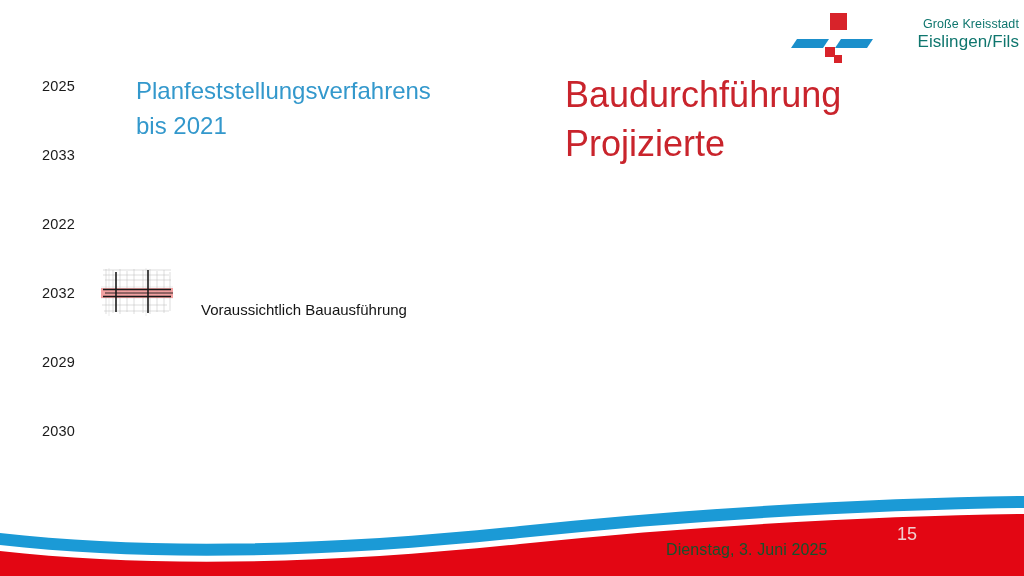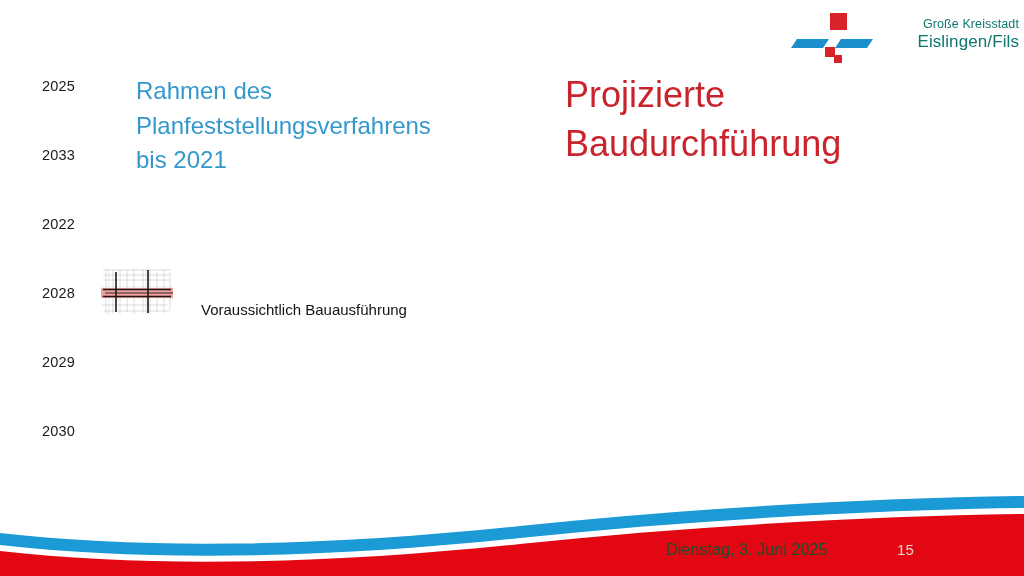--- a/index.html
+++ b/index.html
@@ -125,22 +125,22 @@
     left: 666px;
     top: 541px;
     font-size: 16px;
     color: #14532d;
     letter-spacing: 0.1px;
     white-space: nowrap;
   }
   #footer-page {
     position: absolute;
     left: 897px;
-    top: 541px;
-    font-size: 15px;
+    top: 524px;
+    font-size: 18px;
     color: #f0cfcf;
     letter-spacing: 0.1px;
     white-space: nowrap;
   }
 </style>
 </head>
 <body>
 
 <div id="slide">
 
@@ -157,34 +157,33 @@
     <div id="logo-text">
       <div class="line1">Große Kreisstadt</div>
       <div class="line2">Eislingen/Fils</div>
     </div>
   </div>
 
   <div>
     <div class="year-label" style="top:78px">2025</div>
     <div class="year-label" style="top:147px">2033</div>
     <div class="year-label" style="top:216px">2022</div>
-    <div class="year-label" style="top:285px">2028</div>
+    <div class="year-label" style="top:285px">2032</div>
     <div class="year-label" style="top:354px">2029</div>
     <div class="year-label" style="top:423px">2030</div>
   </div>
 
   <div id="blue-note">
-    <div>Rahmen des</div>
     <div>Planfeststellungsverfahrens</div>
     <div>bis 2021</div>
   </div>
 
   <div id="slide-title">
+    <div>Baudurchführung</div>
     <div>Projizierte</div>
-    <div>Baudurchführung</div>
   </div>
 
   <div id="map-thumb">
     <svg width="76" height="50" viewBox="0 0 76 50" xmlns="http://www.w3.org/2000/svg">
       <rect x="0" y="0" width="76" height="50" fill="#ffffff"></rect>
       <g stroke="#9a9a9a" stroke-width="0.4" opacity="0.85">
         <line x1="4" y1="3" x2="72" y2="3"></line>
         <line x1="4" y1="8" x2="70" y2="8"></line>
         <line x1="6" y1="13" x2="72" y2="13"></line>
         <line x1="3" y1="38" x2="68" y2="38"></line>

